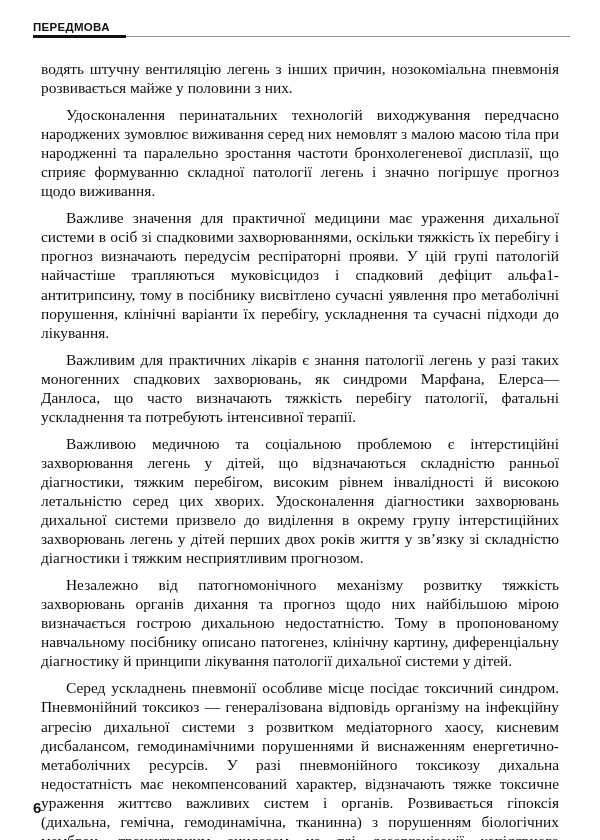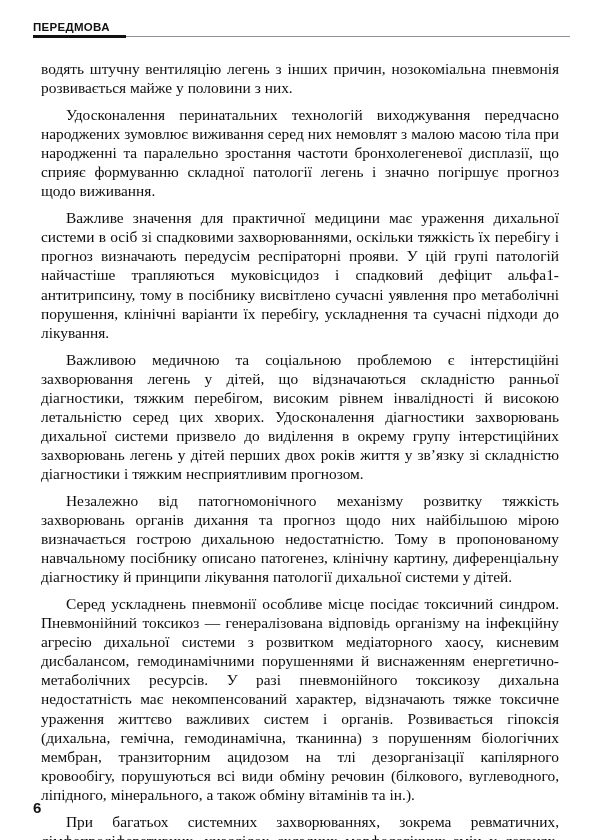--- a/index.html
+++ b/index.html
@@ -110,20 +110,21 @@
     <div class="rule-wrap">
       <div class="rule-light"></div>
       <div class="rule-dark"></div>
     </div>
   </div>
 
   <div class="body-text">
     <p class="para cont">водять штучну вентиляцію легень з інших причин, нозокоміальна пневмонія розвивається майже у половини з них.</p>
     <p class="para indent">Удосконалення перинатальних технологій виходжування передчасно народжених зумовлює виживання серед них немовлят з малою масою тіла при народженні та паралельно зростання частоти бронхолегеневої дисплазії, що сприяє формуванню складної патології легень і значно погіршує прогноз щодо виживання.</p>
     <p class="para indent">Важливе значення для практичної медицини має ураження дихальної системи в осіб зі спадковими захворюваннями, оскільки тяжкість їх перебігу і прогноз визначають передусім респіраторні прояви. У цій групі патологій найчастіше трапляються муковісцидоз і спадковий дефіцит альфа1-антитрипсину, тому в посібнику висвітлено сучасні уявлення про метаболічні порушення, клінічні варіанти їх перебігу, ускладнення та сучасні підходи до лікування.</p>
+    <p class="para indent">Важливим для практичних лікарів є знання патології легень у разі таких моногенних спадкових захворювань, як синдроми Марфана, Елерса—Данлоса, що часто визначають тяжкість перебігу патології, фатальні ускладнення та потребують інтенсивної терапії.</p>
     <p class="para indent">Важливою медичною та соціальною проблемою є інтерстиційні захворювання легень у дітей, що відзначаються складністю ранньої діагностики, тяжким перебігом, високим рівнем інвалідності й високою летальністю серед цих хворих. Удосконалення діагностики захворювань дихальної системи призвело до виділення в окрему групу інтерстиційних захворювань легень у дітей перших двох років життя у зв’язку зі складністю діагностики і тяжким несприятливим прогнозом.</p>
     <p class="para indent">Незалежно від патогномонічного механізму розвитку тяжкість захворювань органів дихання та прогноз щодо них найбільшою мірою визначається гострою дихальною недостатністю. Тому в пропонованому навчальному посібнику описано патогенез, клінічну картину, диференціальну діагностику й принципи лікування патології дихальної системи у дітей.</p>
     <p class="para indent">Серед ускладнень пневмонії особливе місце посідає токсичний синдром. Пневмонійний токсикоз — генералізована відповідь організму на інфекційну агресію дихальної системи з розвитком медіаторного хаосу, кисневим дисбалансом, гемодинамічними порушеннями й виснаженням енергетично-метаболічних ресурсів. У разі пневмонійного токсикозу дихальна недостатність має некомпенсований характер, відзначають тяжке токсичне ураження життєво важливих систем і органів. Розвивається гіпоксія (дихальна, гемічна, гемодинамічна, тканинна) з порушенням біологічних мембран, транзиторним ацидозом на тлі дезорганізації капілярного кровообігу, порушуються всі види обміну речовин (білкового, вуглеводного, ліпідного, мінерального, а також обміну вітамінів та ін.).</p>
     <p class="para indent">При багатьох системних захворюваннях, зокрема ревматичних, лімфопроліферативних, унаслідок складних морфологічних змін у легенях, локалізації пухлинного процесу в середостінні і в легенях респіраторні прояви значно ускладнюють перебіг захворювань і часто є причиною несприятливого прогнозу. Окрім цього, у хворих з такою патологією найчастіше спостерігають ятрогенне ураження легень, що потребує значної корекції терапії основного захворювання.</p>
 
   </div>
 
   <div class="folio">6</div>
 
 </div>

